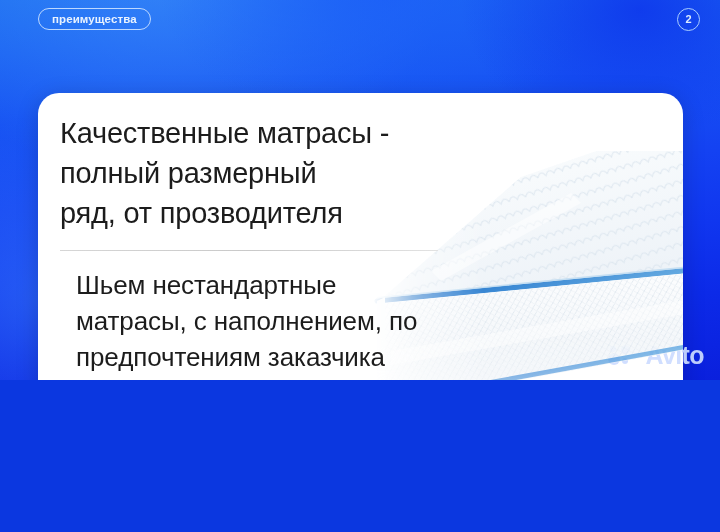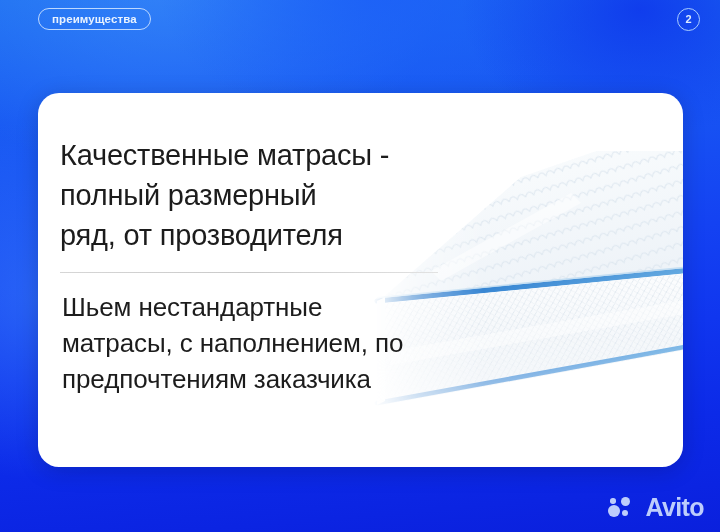--- a/index.html
+++ b/index.html
@@ -10,21 +10,21 @@
     width: 720px;
     height: 532px;
     overflow: hidden;
     font-family: "Liberation Sans", sans-serif;
     background: #0b37e0;
   }
 
   #screen {
     position: relative;
     width: 720px;
-    height: 532px;
+    height: 380px;
     overflow: hidden;
     background: linear-gradient(175deg,
         #1d6ef0 0%,
         #1b63f2 12%,
         #1752f3 30%,
         #1442f2 48%,
         #1036ef 64%,
         #0c2ae8 80%,
         #0b24e2 92%,
         #0a20dd 100%);
@@ -120,21 +120,21 @@
     height: 374px;
     background: #ffffff;
     border-radius: 21px;
     overflow: hidden;
     box-shadow: 0 4px 22px rgba(0,0,20,0.18);
   }
 
   .card-text {
     position: absolute;
     left: 22px;
-    top: 42px;
+    top: 20px;
     width: 520px;
     z-index: 3;
   }
 
   .headline {
     margin: 0;
     font-size: 29px;
     line-height: 40px;
     font-weight: 400;
     color: #1c1c1c;
@@ -143,21 +143,21 @@
   }
 
   .divider {
     margin: 17px 0 16px 0;
     width: 378px;
     height: 1px;
     background: linear-gradient(90deg, #d6d6d6 0%, #c9c9c9 50%, #e2e2e2 100%);
   }
 
   .subtext {
-    margin: 2px;
+    margin: 16px;
     font-size: 26px;
     line-height: 36px;
     font-weight: 400;
     color: #1c1c1c;
     letter-spacing: -0.1px;
     white-space: pre-line;
   }
 
   
   .mattress-wrap {

